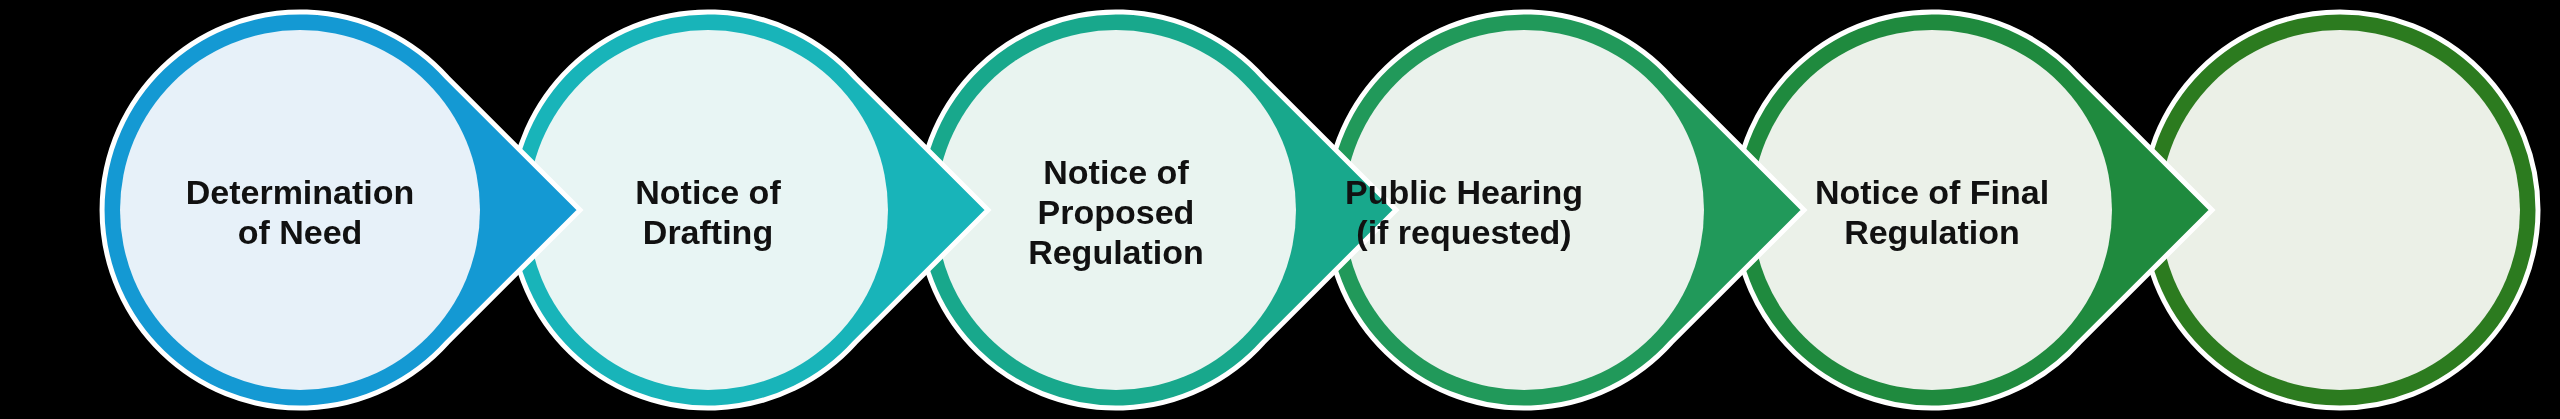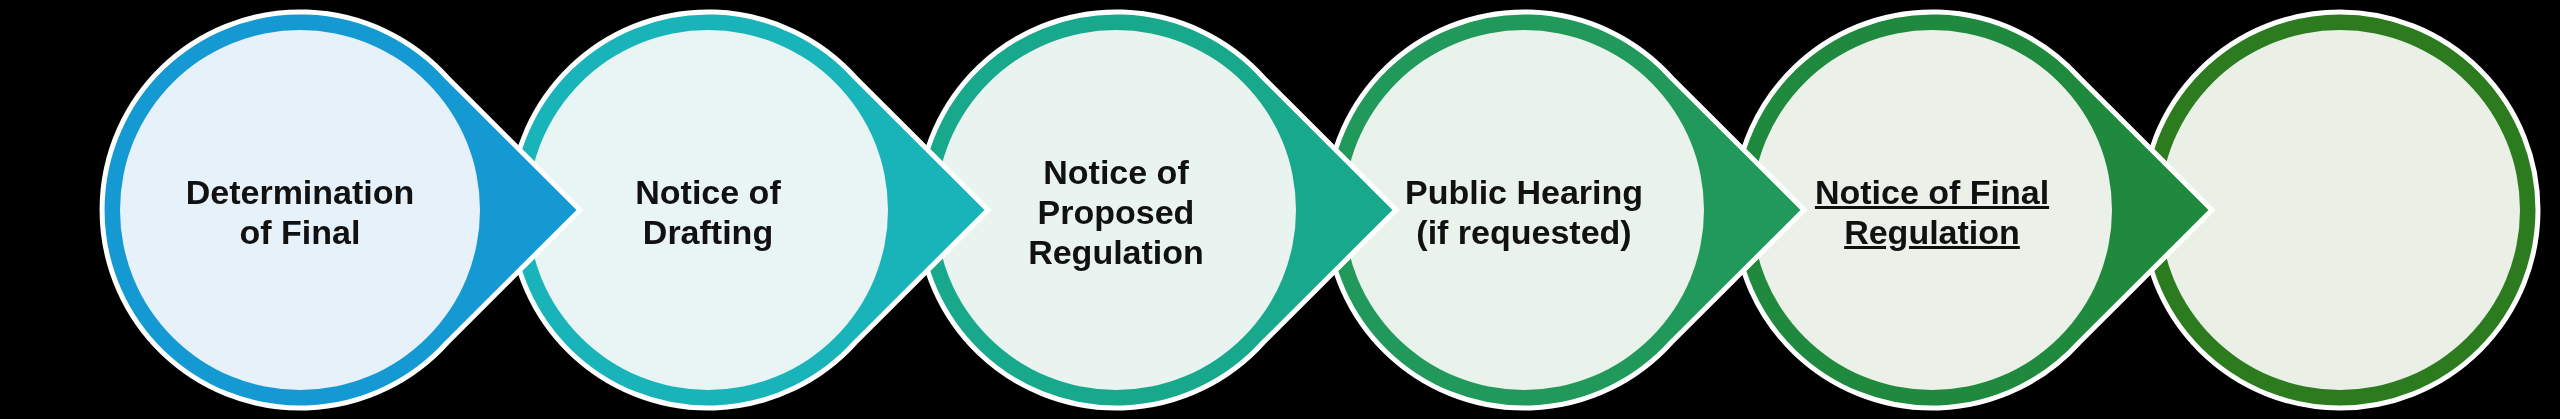--- a/index.html
+++ b/index.html
@@ -35,22 +35,22 @@
     font-size: 34px;
     line-height: 40px;
     font-weight: 700;
     color: #111111;
     white-space: pre-line;
     pointer-events: none;
   }
   .label-1 { left: 130px; }
   .label-2 { left: 538px; }
   .label-3 { left: 946px; }
-  .label-4 { left: 1354px; }
-  .label-5 { left: 1762px; text-decoration: underline; }
+  .label-4 { left: 1294px; }
+  .label-5 { left: 1762px; }
   .label-6 { left: 2170px; }
 </style>
 </head>
 <body>
 
 <div class="canvas">
 
   <svg class="shapes-svg" viewBox="0 0 2560 419" xmlns="http://www.w3.org/2000/svg">
 
     <g>
@@ -78,21 +78,21 @@
       <circle cx="708" cy="210" r="180" fill="#E8F5F4"></circle>
     </g>
 
     <g>
       <path d="M 447.2 77.5 A 198 198 0 1 0 447.2 342.5 L 580 210 Z" stroke="#ffffff" stroke-width="5" fill="#1499D3"></path>
       <circle cx="300" cy="210" r="180" fill="#E7F1F9"></circle>
     </g>
   </svg>
 
   <div class="step-label label-1">Determination
-of Final</div>
+of Need</div>
   <div class="step-label label-2">Notice of
 Drafting</div>
   <div class="step-label label-3">Notice of
 Proposed
 Regulation</div>
   <div class="step-label label-4">Public Hearing
 (if requested)</div>
   <div class="step-label label-5">Notice of Final
 Regulation</div>
 

